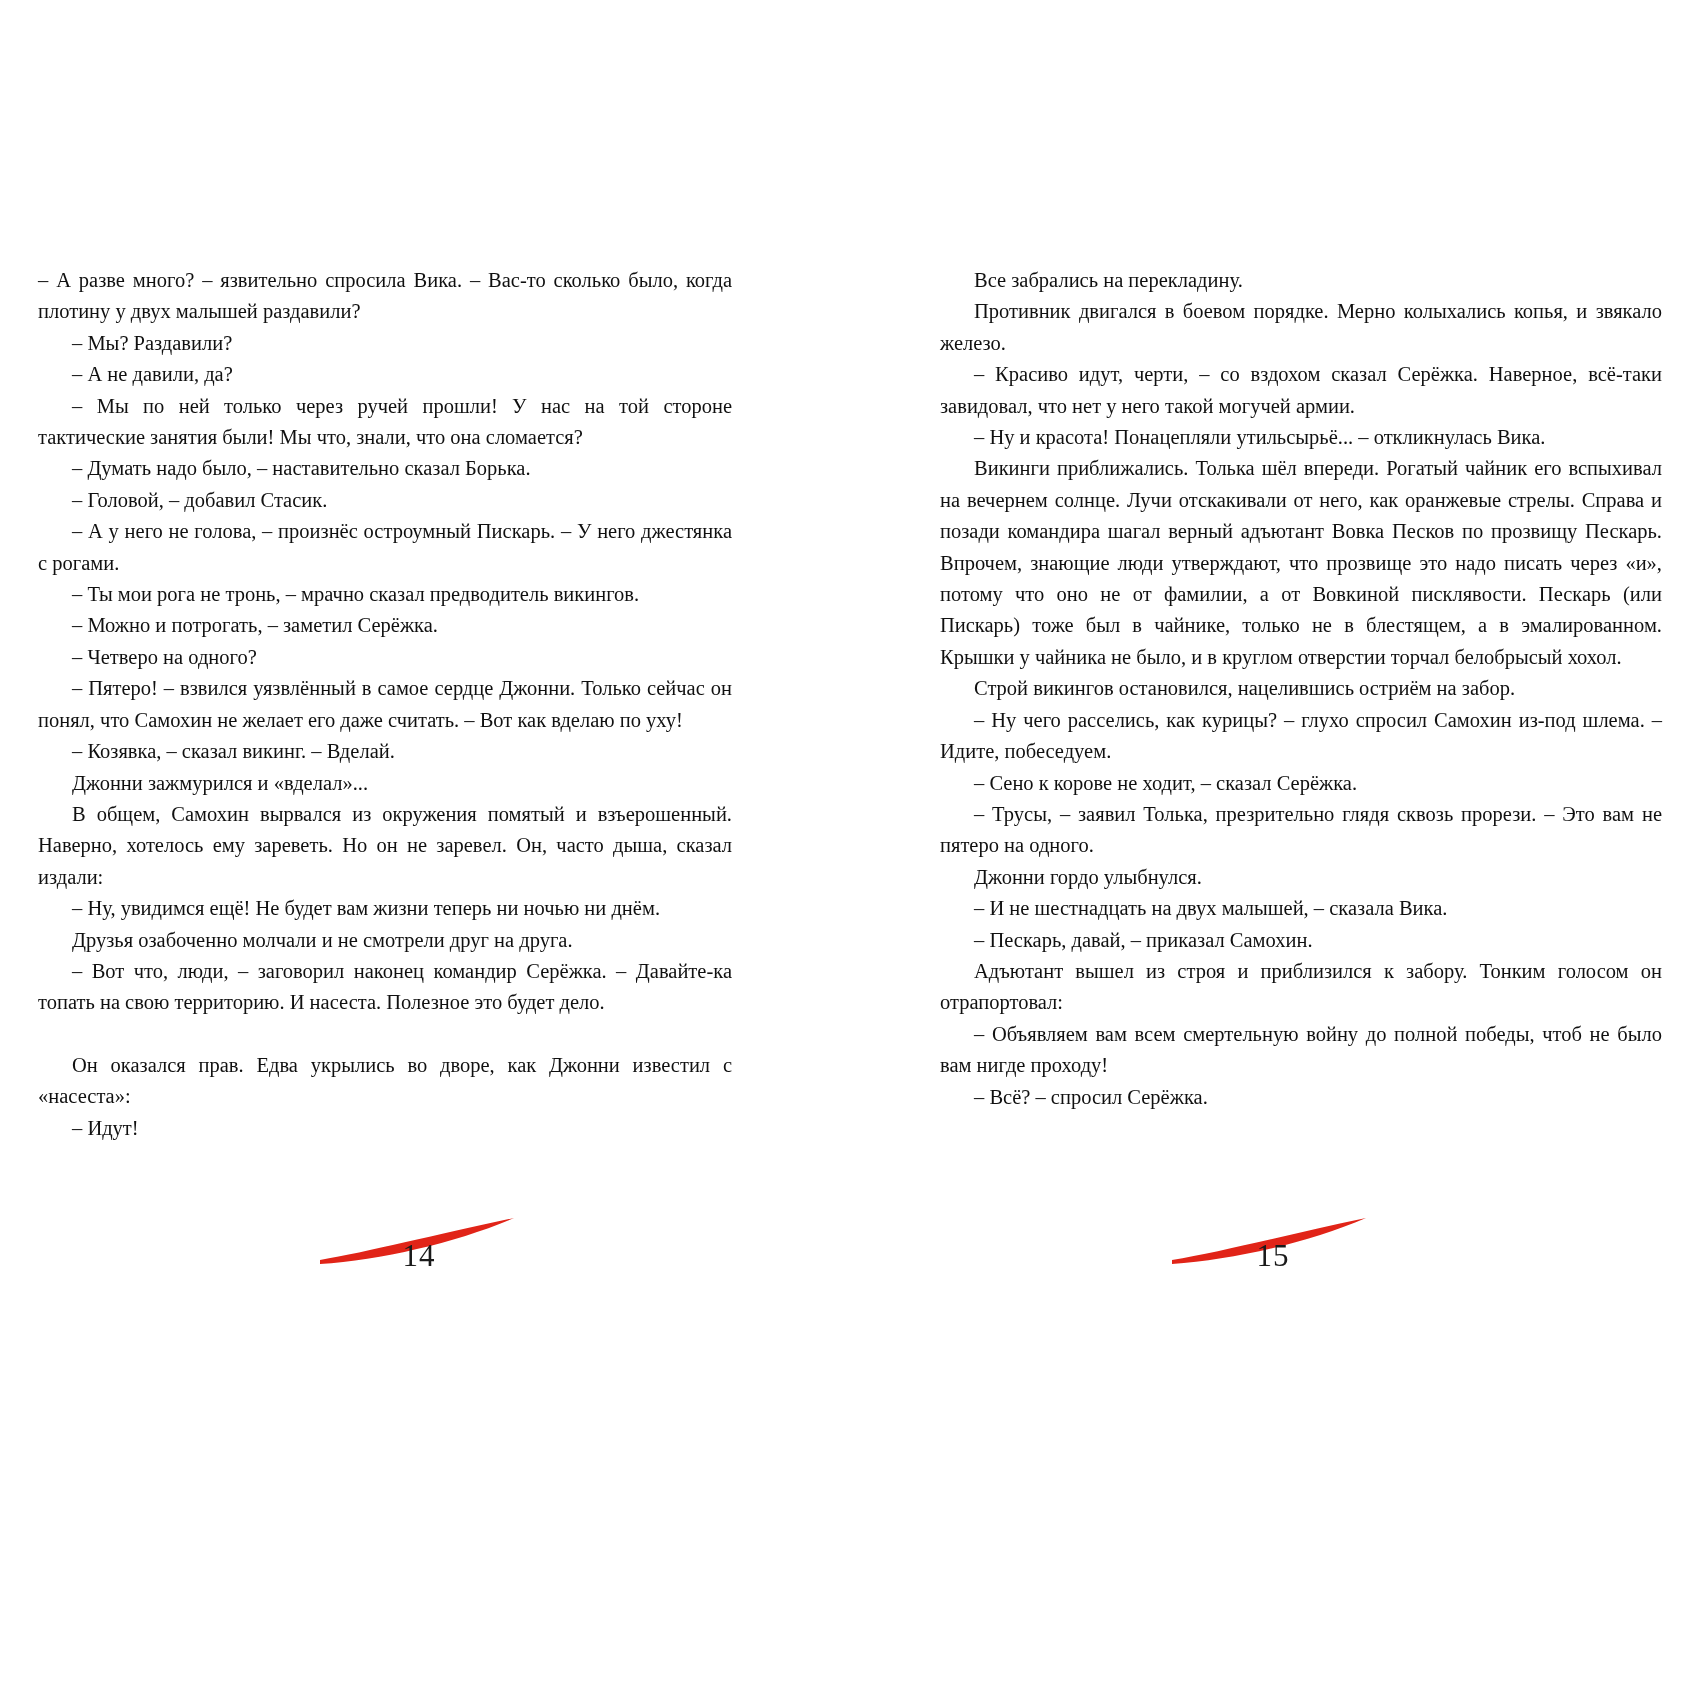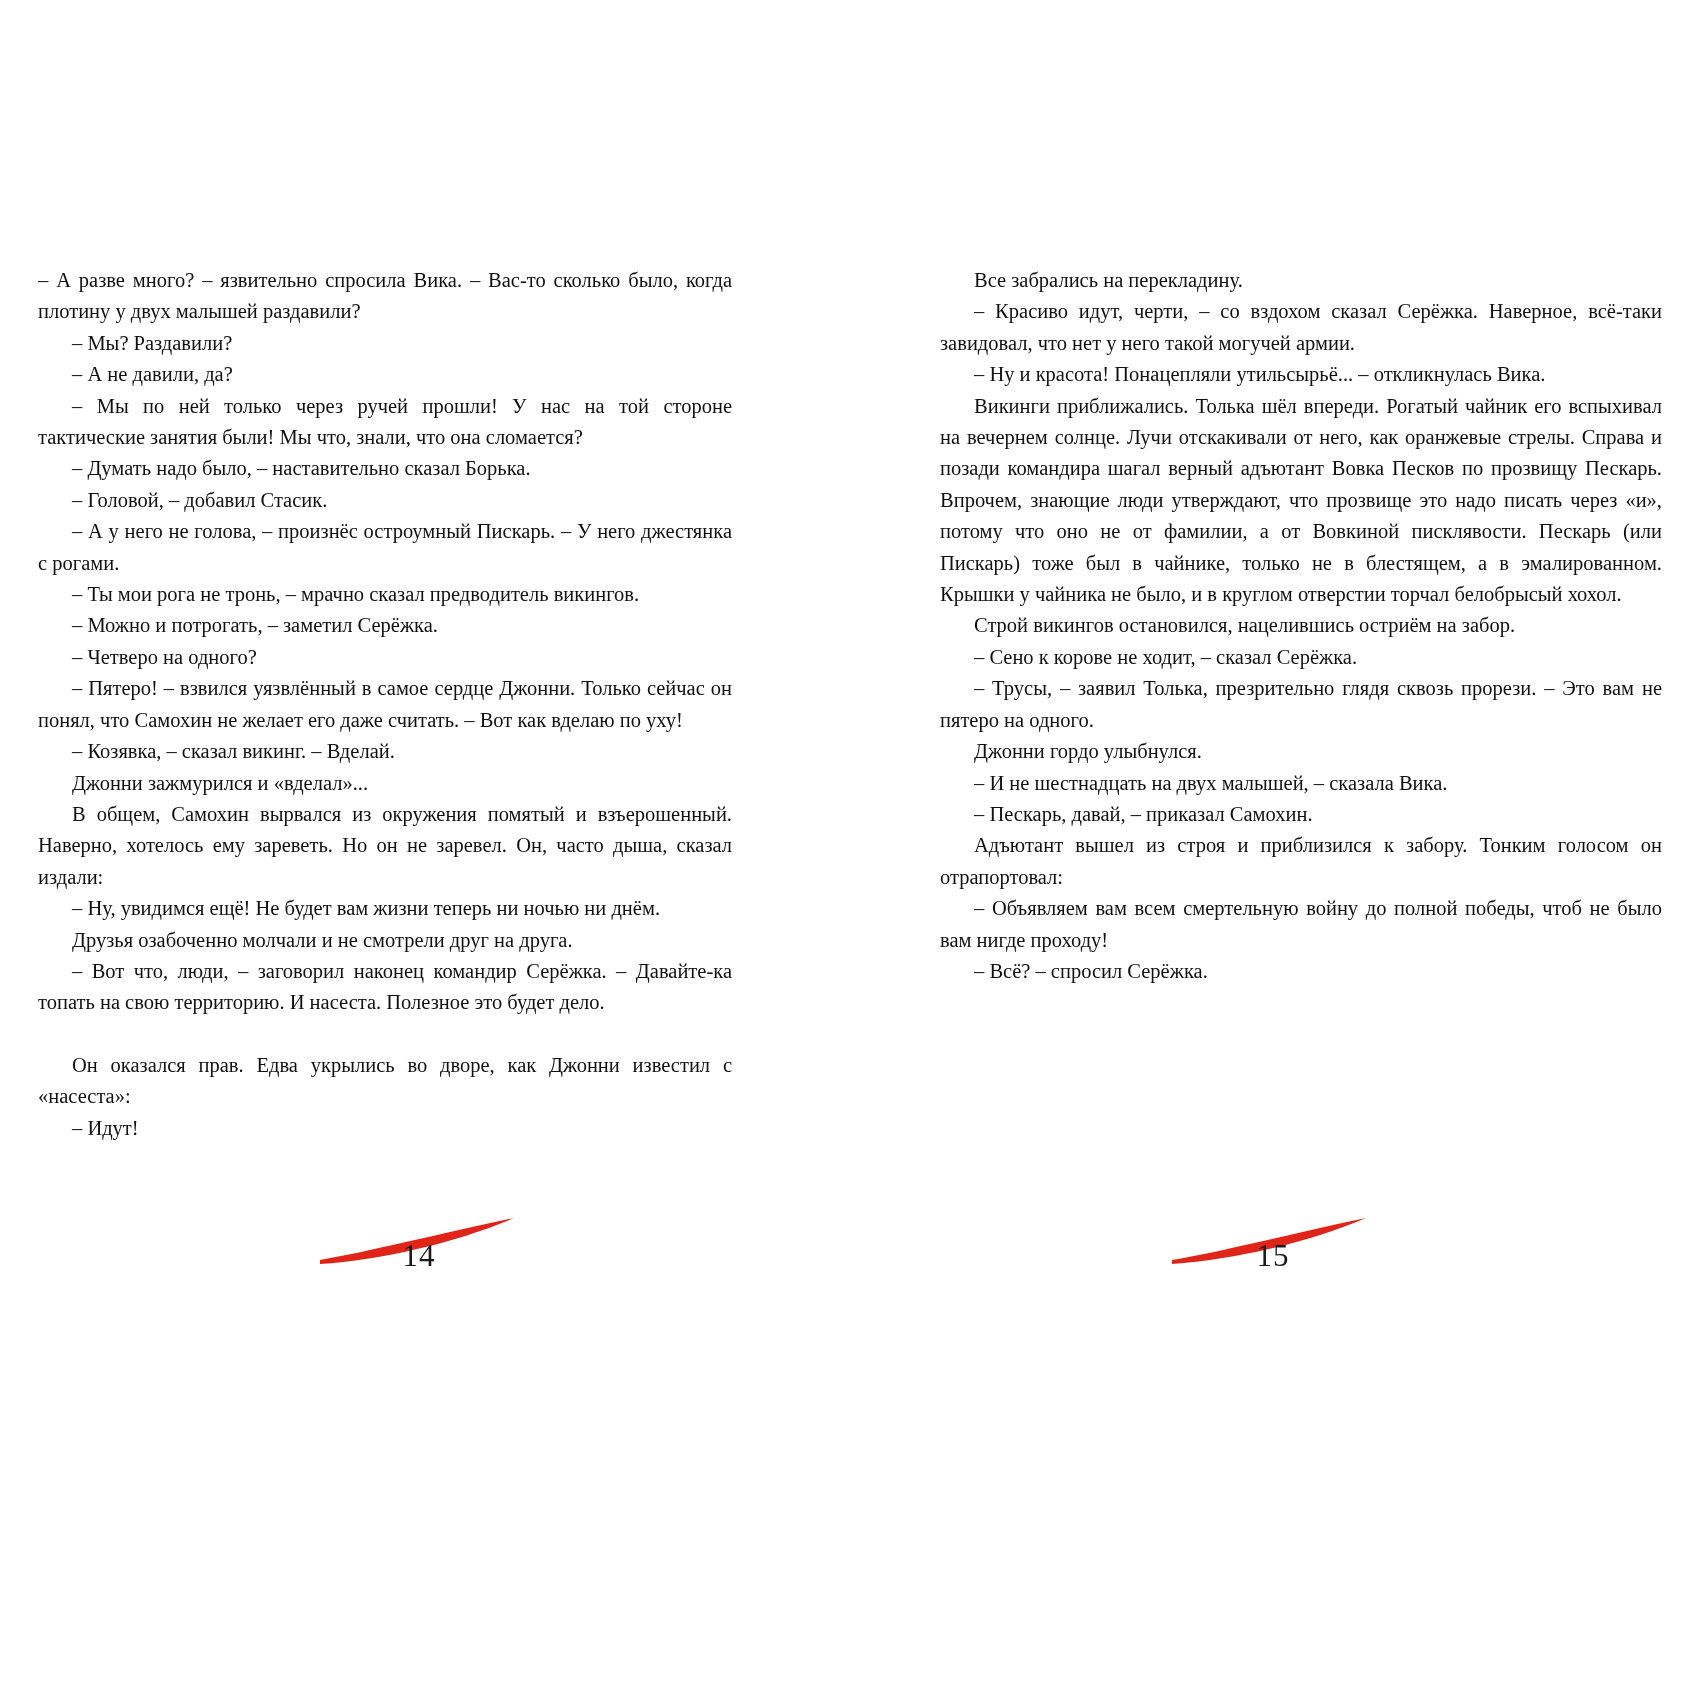--- a/index.html
+++ b/index.html
@@ -118,24 +118,26 @@
       <svg class="folio-mark" viewBox="0 0 230 70">
         <path d="M12 48 C 60 40, 130 22, 206 6 C 150 30, 74 48, 12 52 Z" fill="#e12418"></path>
       </svg>
       <div class="folio-num">14</div>
     </div>
   </div>
 
   <div class="page page-right">
     <div class="textblock">
       <p>Все забрались на перекладину.</p>
+      <p>Противник двигался в боевом порядке. Мерно колыхались копья, и звякало железо.</p>
       <p>– Красиво идут, черти, – со вздохом сказал Серёжка. Наверное, всё-таки завидовал, что нет у него такой могучей армии.</p>
       <p>– Ну и красота! Понацепляли утильсырьё... – откликнулась Вика.</p>
       <p>Викинги приближались. Толька шёл впереди. Рогатый чайник его вспыхивал на вечернем солнце. Лучи отскакивали от него, как оранжевые стрелы. Справа и позади командира шагал верный адъютант Вовка Песков по прозвищу Пескарь. Впрочем, знающие люди утверждают, что прозвище это надо писать через «и», потому что оно не от фамилии, а от Вовкиной писклявости. Пескарь (или Пискарь) тоже был в чайнике, только не в блестящем, а в эмалированном. Крышки у чайника не было, и в круглом отверстии торчал белобрысый хохол.</p>
       <p>Строй викингов остановился, нацелившись остриём на забор.</p>
+      <p>– Ну чего расселись, как курицы? – глухо спросил Самохин из-под шлема. – Идите, побеседуем.</p>
       <p>– Сено к корове не ходит, – сказал Серёжка.</p>
       <p>– Трусы, – заявил Толька, презрительно глядя сквозь прорези. – Это вам не пятеро на одного.</p>
       <p>Джонни гордо улыбнулся.</p>
       <p>– И не шестнадцать на двух малышей, – сказала Вика.</p>
       <p>– Пескарь, давай, – приказал Самохин.</p>
       <p>Адъютант вышел из строя и приблизился к забору. Тонким голосом он отрапортовал:</p>
       <p>– Объявляем вам всем смертельную войну до полной победы, чтоб не было вам нигде проходу!</p>
       <p>– Всё? – спросил Серёжка.</p>
     </div>
     <div class="folio folio-right">

